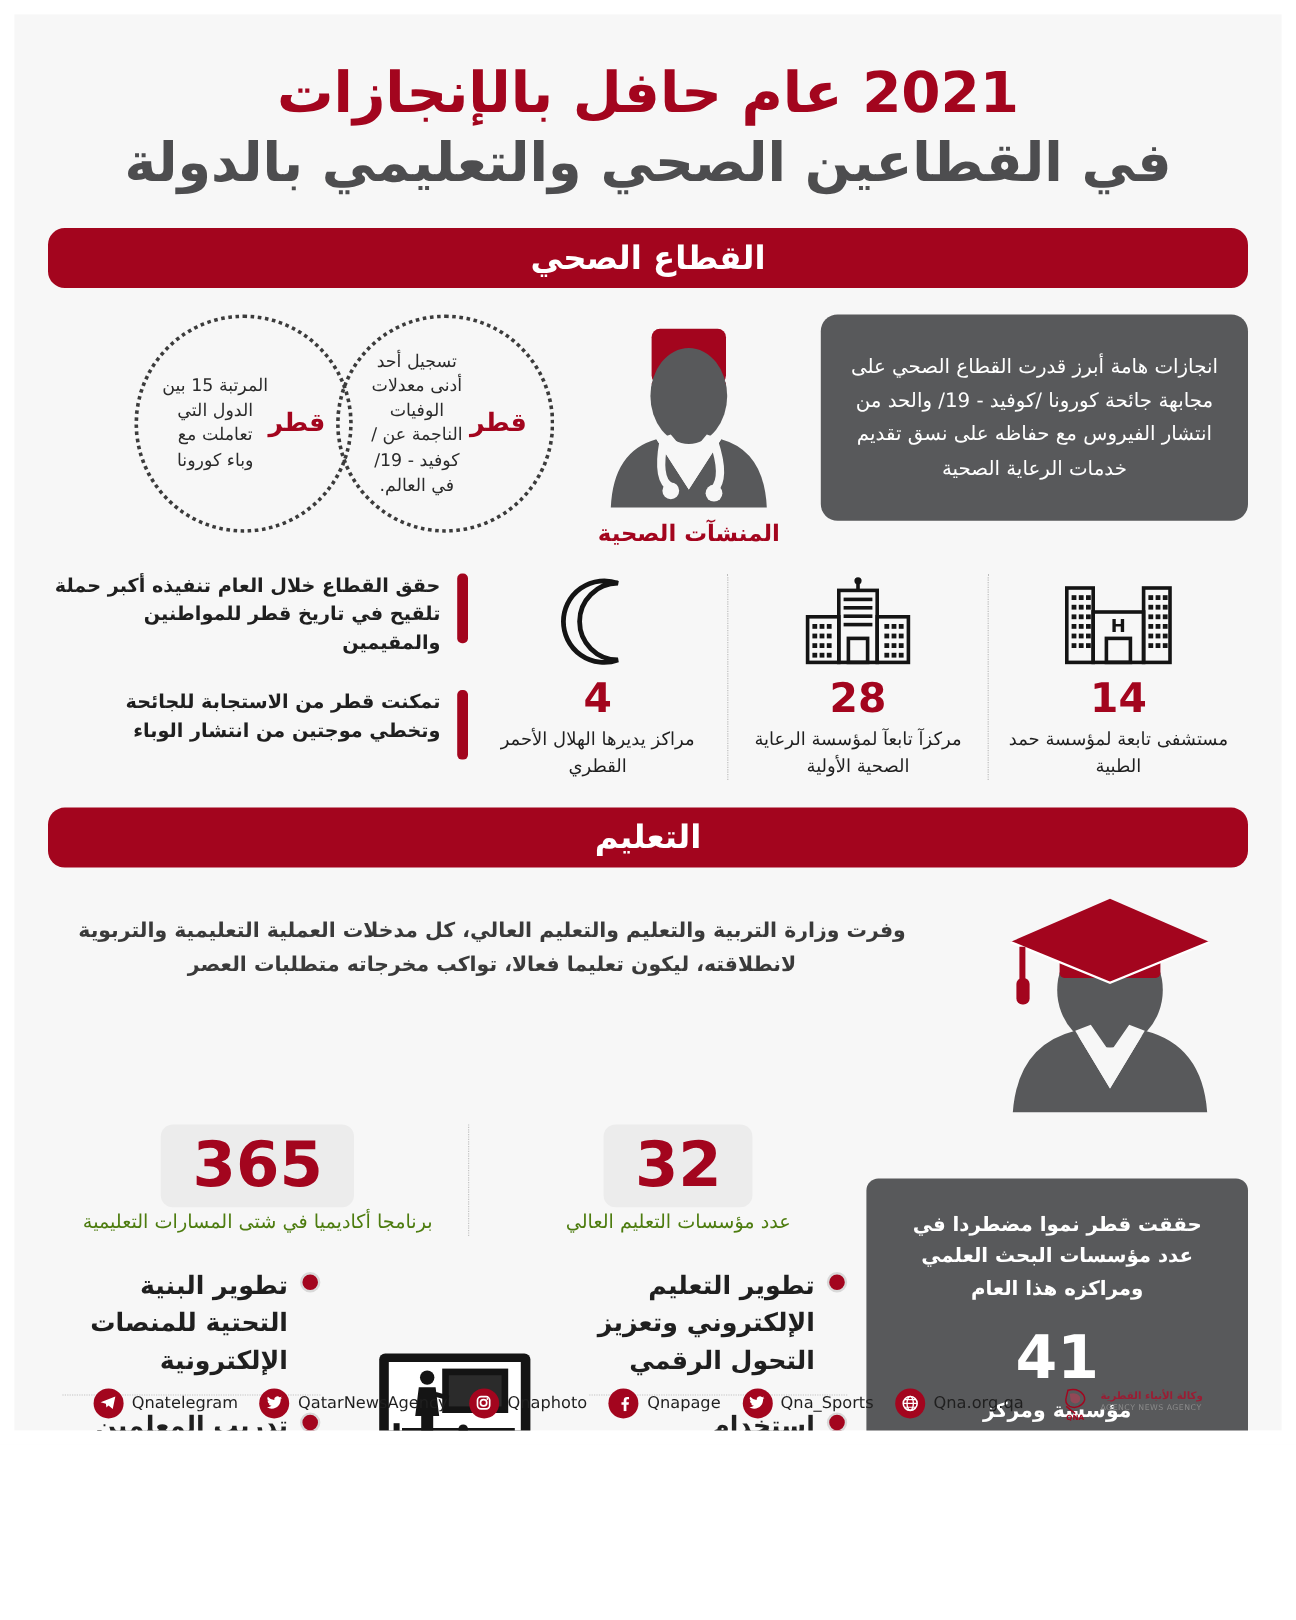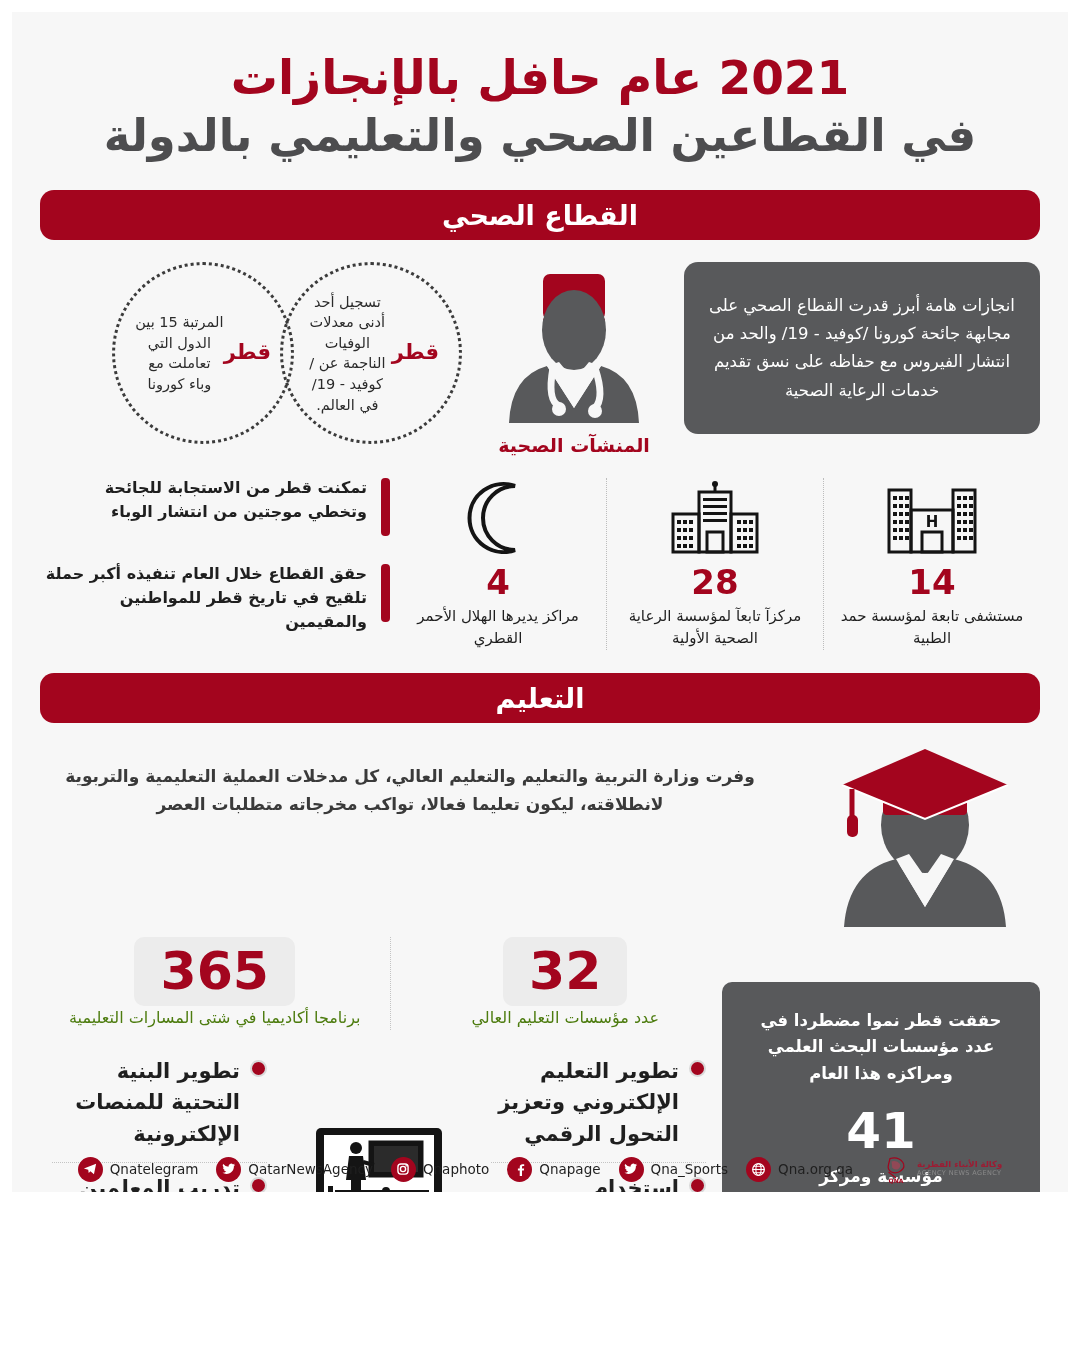--- a/index.html
+++ b/index.html
@@ -372,25 +372,25 @@
         </div>
         <div class="fac-num">4</div>
         <div class="fac-label">مراكز يديرها الهلال الأحمر القطري</div>
       </div>
 
     </div>
 
     <div class="bullets-left">
       <div class="bullet-row">
         <div class="bullet-bar"></div>
-        <div class="bullet-text">تمكنت قطر من الاستجابة للجائحة وتخطي موجتين من انتشار الوباء</div>
+        <div class="bullet-text">حقق القطاع خلال العام تنفيذه أكبر حملة تلقيح في تاريخ قطر للمواطنين والمقيمين</div>
       </div>
       <div class="bullet-row">
         <div class="bullet-bar"></div>
-        <div class="bullet-text">حقق القطاع خلال العام تنفيذه أكبر حملة تلقيح في تاريخ قطر للمواطنين والمقيمين</div>
+        <div class="bullet-text">تمكنت قطر من الاستجابة للجائحة وتخطي موجتين من انتشار الوباء</div>
       </div>
     </div>
   </div>
 
   <div class="banner" style="margin-top:14px">
     <span class="banner-text">التعليم</span>
   </div>
 
   <div class="edu-intro-row">
     <div class="grad-col">

